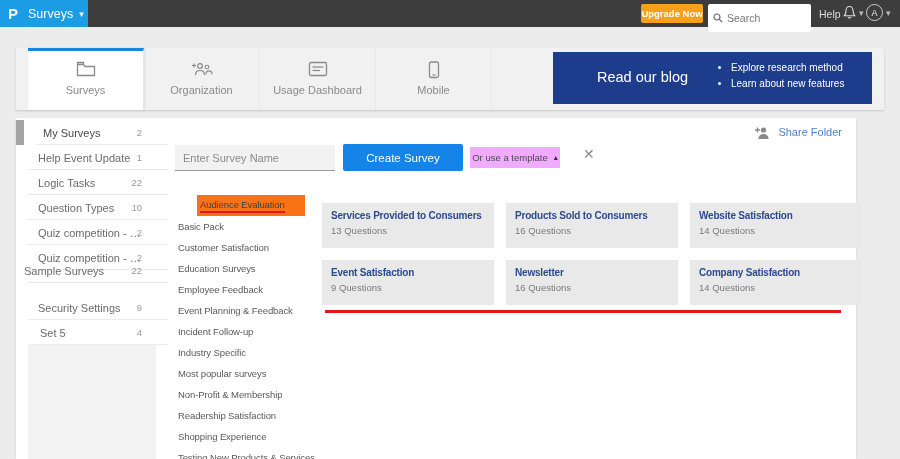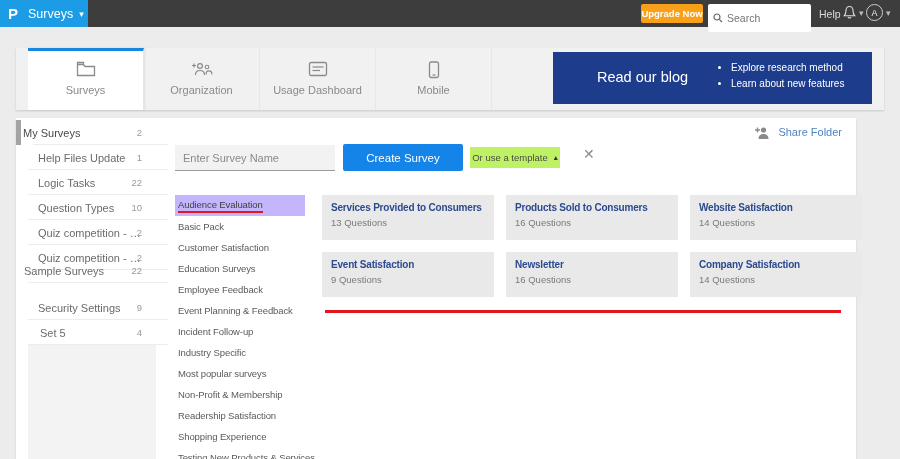--- a/index.html
+++ b/index.html
@@ -36,45 +36,45 @@
   .blog-bullets li { margin-bottom:5px; }
 
   
   .panel { position:absolute; left:16px; top:118px; width:840px; height:341px; background:#fff; box-shadow:0 1px 2px rgba(0,0,0,0.12); }
 
   
   .side-item { position:absolute; left:0; width:152px; height:25px; padding-left:22px; display:flex; align-items:center; cursor:pointer; }
   .side-item::after { content:""; position:absolute; left:12px; right:0; bottom:0; height:1px; background:#ececec; }
   .side-item .slabel { font-size:11px; color:#6b6b6b; }
   .side-item .scount { position:absolute; right:26px; font-size:9.5px; color:#9a9a9a; }
-  .side-item.active { border-left:5px solid #a3a3a3; padding-left:2px; }
+  .side-item.active { border-left:8px solid #a3a3a3; padding-left:19px; }
   .side-item.active .slabel { color:#4a4a4a; }
   .side-filler { position:absolute; left:12px; top:227px; width:128px; bottom:0; background:#f3f3f3; }
 
   
   .share-folder { position:absolute; top:8px; right:14px; display:flex; align-items:flex-start; cursor:pointer; }
   .share-folder .sf-label { color:#4f83c4; font-size:11px; margin-left:8px; }
 
   
   .survey-input { position:absolute; left:159px; top:27px; width:160px; height:26px; background:#f2f2f2; border:none; border-bottom:1px solid #9a9a9a; font-size:11px; color:#555; font-family:inherit; padding:0 8px; outline:none; }
   .survey-input::placeholder { color:#8a8a8a; }
   .create-btn { position:absolute; left:327px; top:26px; width:120px; height:27px; background:#1484e8; border:none; border-radius:2px; color:#fff; font-size:11.5px; font-family:inherit; cursor:pointer; }
-  .tmpl-dd { position:absolute; left:454px; top:29px; width:90px; height:21px; background:#bef264; display:flex; align-items:center; justify-content:center; cursor:pointer; }
+  .tmpl-dd { position:absolute; left:454px; top:29px; width:90px; height:21px; background:#f0abfc; display:flex; align-items:center; justify-content:center; cursor:pointer; }
   .tmpl-dd .dlabel { font-size:9.5px; color:#4a4a4a; }
   .tmpl-dd .caret { font-size:8px; color:#333; margin-left:6px; }
   .close-x { position:absolute; left:567px; top:29px; font-size:14px; color:#8a8a8a; cursor:pointer; line-height:14px; }
 
   
   .cats { position:absolute; left:159px; top:77px; width:130px; }
   .cat-item { height:21px; display:flex; align-items:center; padding-left:3px; font-size:9.5px; letter-spacing:-0.1px; color:#5a5a5a; cursor:pointer; white-space:nowrap; }
-  .cat-item.selected { background:#c4b5fd; color:#3f3f3f; }
+  .cat-item.selected { background:#f97316; color:#3f3f3f;margin-left:22px; }
   .cat-item.selected .ul-red { border-bottom:2px solid #e1161f; padding-bottom:1px; }
 
   
-  .cards { position:absolute; left:306px; top:77px; display:grid; grid-template-columns:repeat(3,172px); grid-auto-rows:45px; column-gap:4px; row-gap:18px;gap:12px; }
+  .cards { position:absolute; left:306px; top:85px; display:grid; grid-template-columns:repeat(3,172px); grid-auto-rows:45px; column-gap:4px; row-gap:18px;gap:12px; }
   .card { background:#e9e9e9; padding:7px 8px 0 9px; cursor:pointer; }
   .card .ctitle { font-size:10px; font-weight:600; letter-spacing:-0.2px; color:#2b4a8f; white-space:nowrap; }
   .card .cq { font-size:9.5px; color:#7a7a7a; margin-top:4px; }
 
   
   .red-underline-cards { position:absolute; left:309px; top:192px; width:516px; height:3px; background:#e1161f; }
 
   svg { display:block; margin:0 auto; }
 </style>
 </head>
@@ -168,21 +168,21 @@
     </div>
   </div>
 
   <div class="panel">
 
     <div class="side-item active" style="top:2px;">
       <span class="slabel">My Surveys</span>
       <span class="scount">2</span>
     </div>
     <div class="side-item" style="top:27px;">
-      <span class="slabel">Help Files Update</span>
+      <span class="slabel">Help Event Update</span>
       <span class="scount">1</span>
     </div>
     <div class="side-item" style="top:52px;">
       <span class="slabel">Logic Tasks</span>
       <span class="scount">22</span>
     </div>
     <div class="side-item" style="top:77px;">
       <span class="slabel">Question Types</span>
       <span class="scount">10</span>
     </div>

